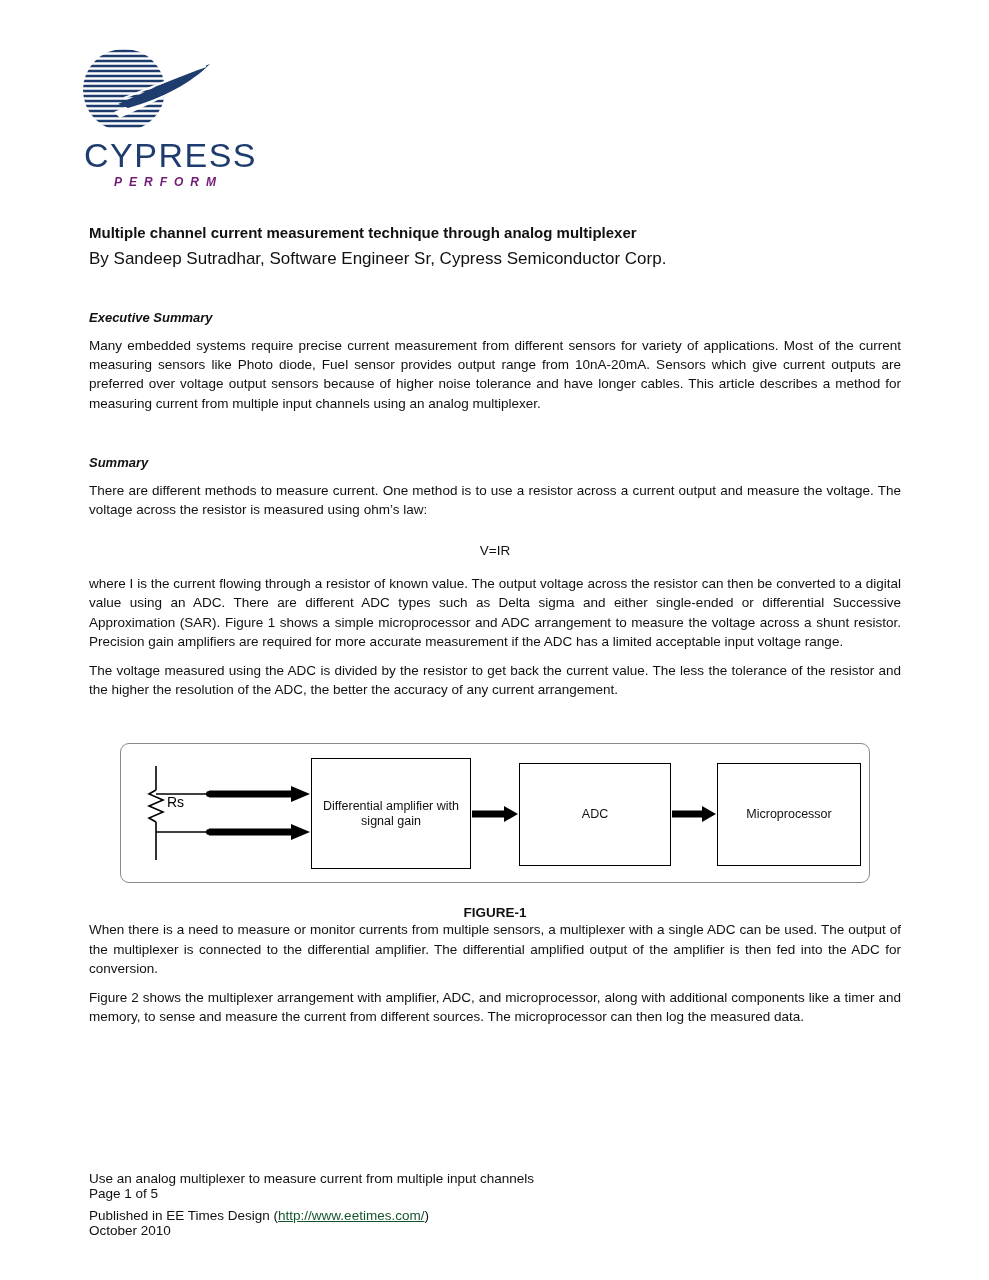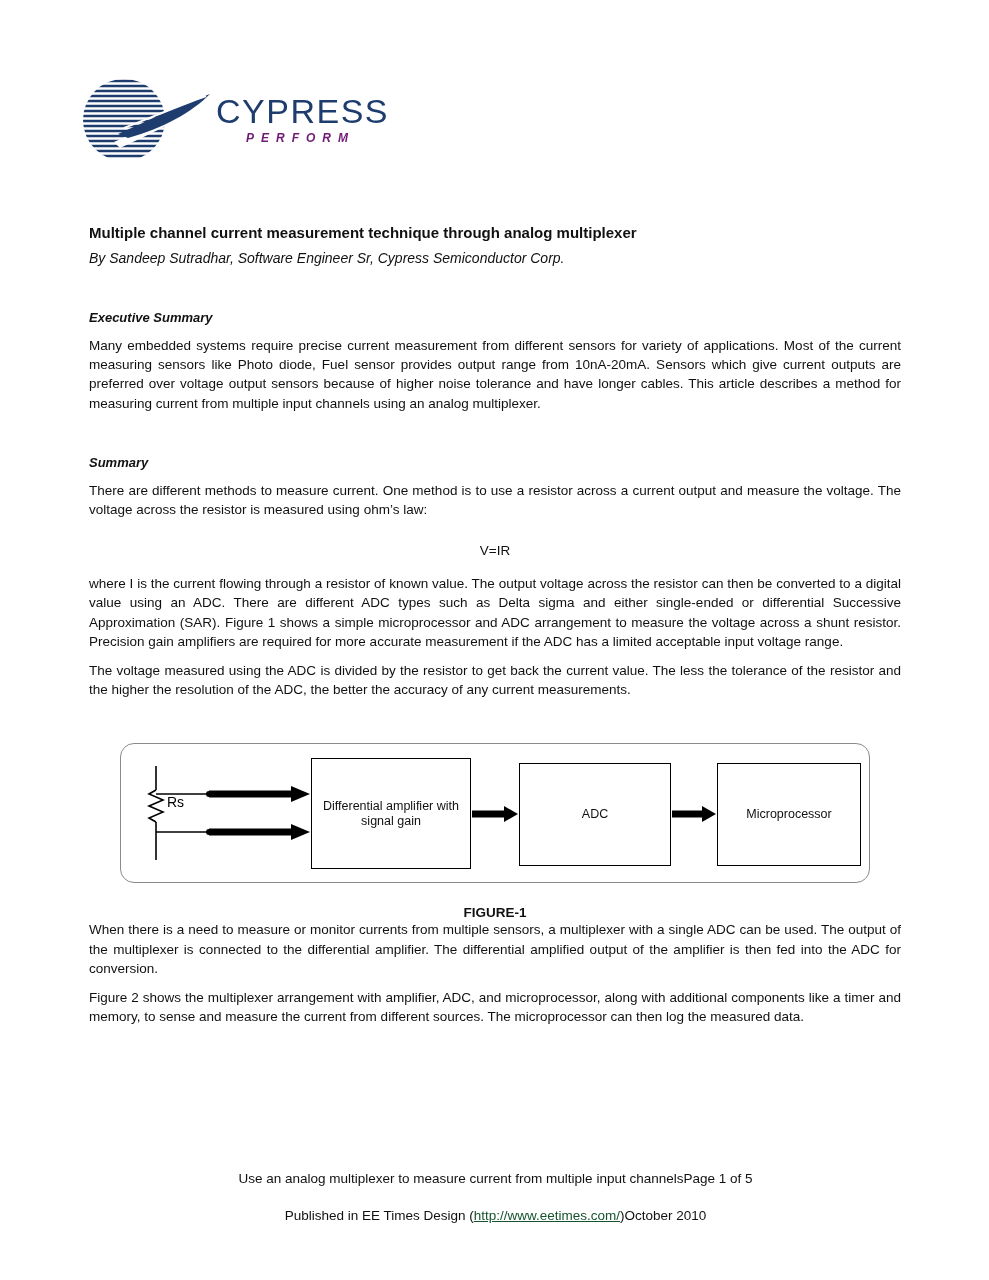--- a/index.html
+++ b/index.html
@@ -7,68 +7,68 @@
   body {
     width: 989px; height: 1280px;
     font-family: "Liberation Sans", sans-serif;
     color: #111111;
     position: relative;
     overflow: hidden;
   }
   .page { position: relative; width: 989px; height: 1280px; background: #ffffff; }
 
   
-  .logo { position: absolute; left: 80px; top: 72px; display: flex; align-items: center; }
+  .logo { position: absolute; left: 80px; top: 42px; display: flex; align-items: flex-start; flex-direction: column; }
   .logo-globe { width: 132px; height: 96px; }
   .logo-text { margin-left: 4px; margin-bottom: 2px; }
   .brand {
     font-size: 34px; letter-spacing: 1.5px; color: #1e3d6e;
     font-weight: 400; line-height: 34px;
   }
   .tagline {
     margin-top: 3px; padding-left: 30px;
     font-size: 12px; font-style: italic; font-weight: bold;
     letter-spacing: 7px; color: #701a75;
   }
 
   
   .content { position: absolute; left: 89px; top: 221px; width: 812px; }
   .title { font-size: 15px; font-weight: bold; line-height: 24px; margin-bottom: 4px; }
-  .byline { font-size: 14px; font-style: italic; line-height: 19px; }
+  .byline { font-size: 17px; line-height: 19px; }
   h2.sec {
     font-size: 13px; font-weight: bold; font-style: italic;
     margin-top: 40px; margin-bottom: 8px; line-height: 20px;
   }
   p.body {
     font-size: 13.5px; line-height: 19.2px; text-align: justify;
     margin-bottom: 10px;
   }
   .equation { text-align: center; font-size: 13.5px; margin: 24px 0 16px 0; }
 
   
   .figure-wrap { margin-top: 44px; }
   .figure-box {
     position: relative; margin-left: 31px;
     width: 750px; height: 140px;
-    border: 1px solid #8a8a8a; border-radius: 14px;
+    border: 1px solid #8a8a8a; border-radius: 9px;
     background: #ffffff;
   }
   .fig-svg { position: absolute; left: 0; top: 0; width: 750px; height: 140px; }
   .fig-block {
     position: absolute; border: 1px solid #000000; background: #ffffff;
     display: flex; align-items: center; justify-content: center;
     text-align: center; font-size: 12.5px; line-height: 15px; padding: 0 10px;
   }
   .fig-amp   { left: 190px; top: 14px; width: 160px; height: 111px; }
   .fig-adc   { left: 398px; top: 19px; width: 152px; height: 103px; }
   .fig-micro { left: 596px; top: 19px; width: 144px; height: 103px; }
   .fig-caption { text-align: center; font-weight: bold; font-size: 13.5px; margin-top: 22px; }
 
   
-  .footer-line { position: absolute; left: 89px; width: 813px; display: flex; justify-content: center; font-size: 13.5px; }
+  .footer-line { position: absolute; left: 89px; width: 813px; display: flex; justify-content: space-between; font-size: 13.5px; flex-direction: column; }
   .footer-1 { top: 1171px; }
   .footer-2 { top: 1208px; }
   a.link { color: #14532d; text-decoration: underline; }
 </style>
 </head>
 <body>
 
 <div class="page">
 
   <div class="logo">
@@ -110,21 +110,21 @@
     <div class="title">Multiple channel current measurement technique through analog multiplexer</div>
     <div class="byline">By Sandeep Sutradhar, Software Engineer Sr, Cypress Semiconductor Corp.</div>
 
     <h2 class="sec">Executive Summary</h2>
     <p class="body">Many embedded systems require precise current measurement from different sensors for variety of applications. Most of the current measuring sensors like Photo diode, Fuel sensor provides output range from 10nA-20mA. Sensors which give current outputs are preferred over voltage output sensors because of higher noise tolerance and have longer cables. This article describes a method for measuring current from multiple input channels using an analog multiplexer.</p>
 
     <h2 class="sec">Summary</h2>
     <p class="body">There are different methods to measure current. One method is to use a resistor across a current output and measure the voltage. The voltage across the resistor is measured using ohm’s law:</p>
     <div class="equation">V=IR</div>
     <p class="body">where I is the current flowing through a resistor of known value. The output voltage across the resistor can then be converted to a digital value using an ADC. There are different ADC types such as Delta sigma and either single-ended or differential Successive Approximation (SAR). Figure 1 shows a simple microprocessor and ADC arrangement to measure the voltage across a shunt resistor. Precision gain amplifiers are required for more accurate measurement if the ADC has a limited acceptable input voltage range.</p>
-    <p class="body">The voltage measured using the ADC is divided by the resistor to get back the current value. The less the tolerance of the resistor and the higher the resolution of the ADC, the better the accuracy of any current measurements.</p>
+    <p class="body">The voltage measured using the ADC is divided by the resistor to get back the current value. The less the tolerance of the resistor and the higher the resolution of the ADC, the better the accuracy of any current arrangement.</p>
 
     <div class="figure-wrap">
       <div class="figure-box">
         <svg class="fig-svg" viewBox="0 0 750 140" aria-hidden="true">
 
           <g stroke="#000000" stroke-width="1.6" fill="none">
             <line x1="35" y1="22" x2="35" y2="46"></line>
             <polyline points="35,46 28,50 42,56 28,62 42,68 28,74 35,78"></polyline>
             <line x1="35" y1="78" x2="35" y2="116"></line>
             <line x1="35" y1="50" x2="86" y2="50"></line>

